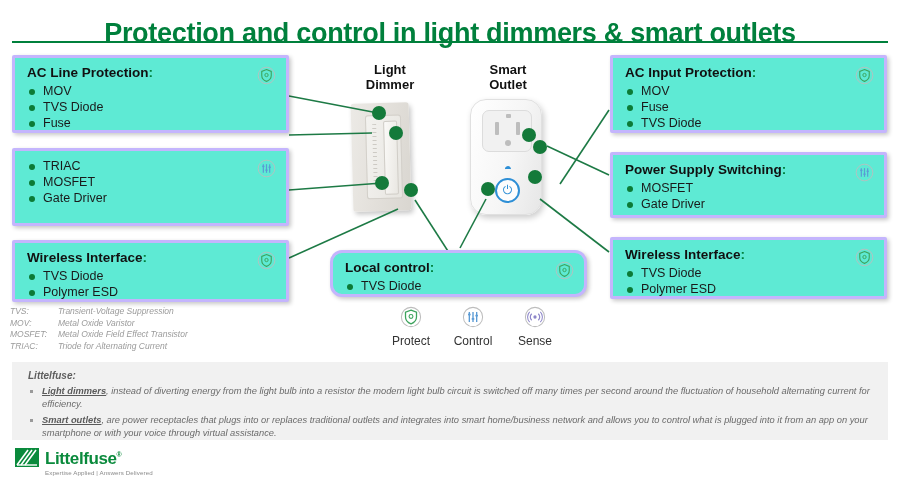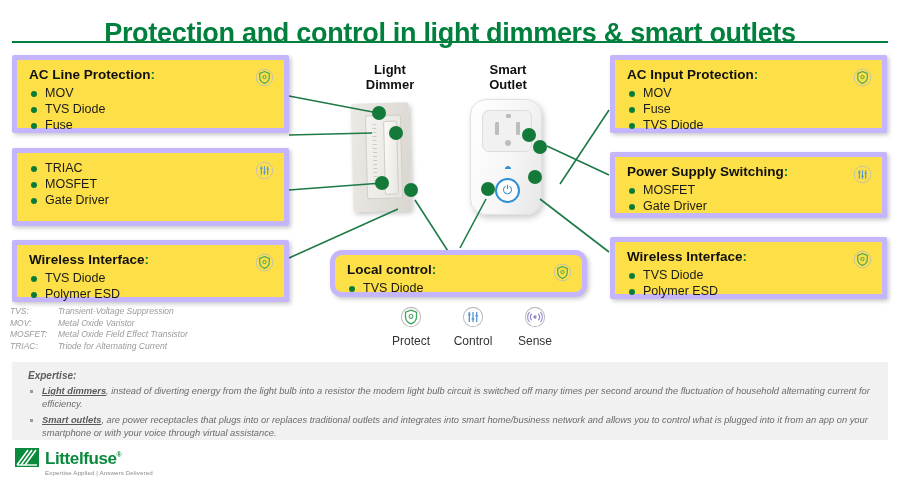--- a/index.html
+++ b/index.html
@@ -21,22 +21,22 @@
     white-space: nowrap;
   }
   .title-rule {
     position: absolute; left: 12px; top: 41px; width: 876px; height: 2px;
     background: #00803c;
   }
 
   
   .box {
     position: absolute;
-    background: #fde047;
-    border: 5px solid #c4b5fd;
+    background: #5eead4;
+    border: 3px solid #c4b5fd;
     border-radius: 2px;
     box-shadow: 2px 2px 4px rgba(0,0,0,0.22);
     padding: 7px 10px 8px 12px;
     z-index: 6;
   }
   .box-head {
     font-size: 13.5px; font-weight: bold; color: #111;
     margin-bottom: 3px; white-space: nowrap;
   }
   .box-head .colon { color: #00803c; }
@@ -357,21 +357,21 @@
         <path d="M8.4 8.4 a5 5 0 0 0 0 7.2" fill="none" stroke="#8d86c9" stroke-width="1.3"></path>
         <path d="M15.6 8.4 a5 5 0 0 1 0 7.2" fill="none" stroke="#8d86c9" stroke-width="1.3"></path>
         <path d="M6.2 6.4 a8 8 0 0 0 0 11.2" fill="none" stroke="#8d86c9" stroke-width="1.1"></path>
         <path d="M17.8 6.4 a8 8 0 0 1 0 11.2" fill="none" stroke="#8d86c9" stroke-width="1.1"></path>
       </svg>
       <div class="cap">Sense</div>
     </div>
   </div>
 
   <div class="funcbox">
-    <div class="hd">Expertise:</div>
+    <div class="hd">Littelfuse:</div>
     <ul>
       <li><b>Light dimmers</b><span>, instead of diverting energy from the light bulb into a resistor the modern light bulb circuit is switched off many times per second around the fluctuation of household alternating current for efficiency.</span></li>
       <li><b>Smart outlets</b><span>, are power receptacles that plugs into or replaces traditional outlets and integrates into smart home/business network and allows you to control what is plugged into it from an app on your smartphone or with your voice through virtual assistance.</span></li>
     </ul>
   </div>
 
   <div class="logo">
     <svg width="26" height="24" viewBox="0 0 26 24" style="margin-right:5px;">
       <rect x="1" y="2" width="24" height="19" fill="#0a8a3c"></rect>
       <path d="M3 19 L14 4 M7 19 L18 4 M11 19 L22 4" stroke="#ffffff" stroke-width="1.6"></path>

